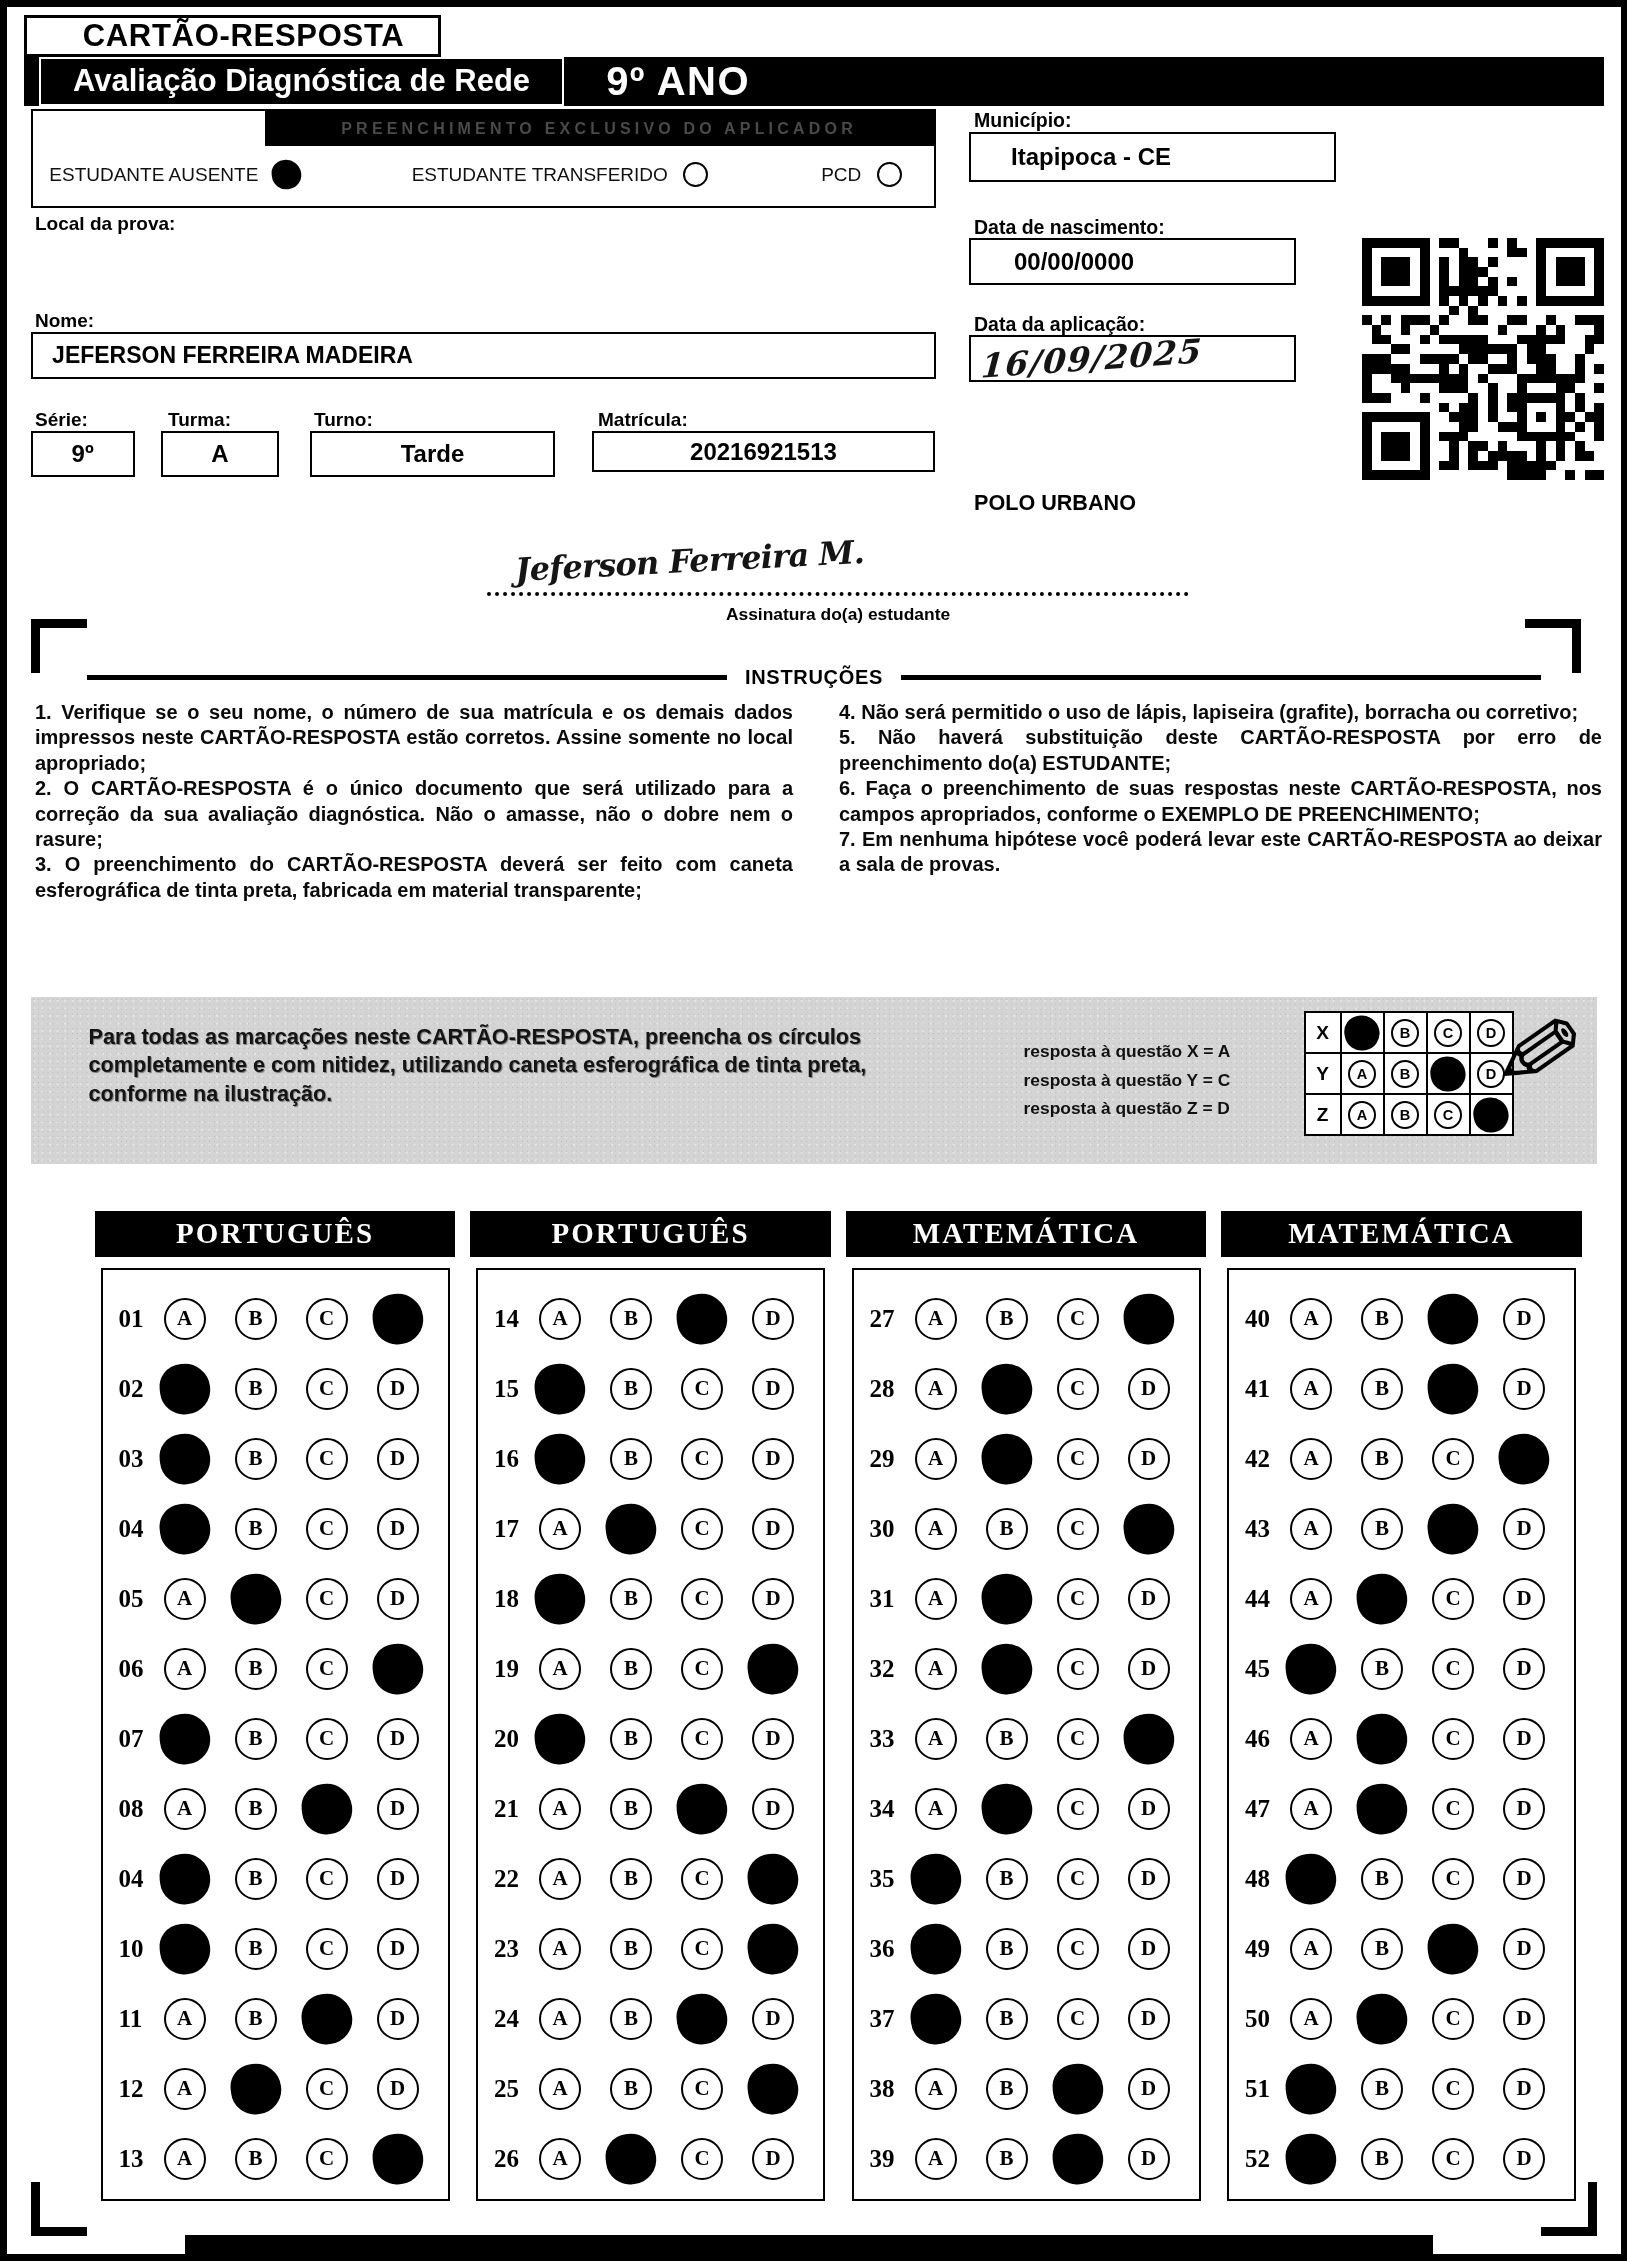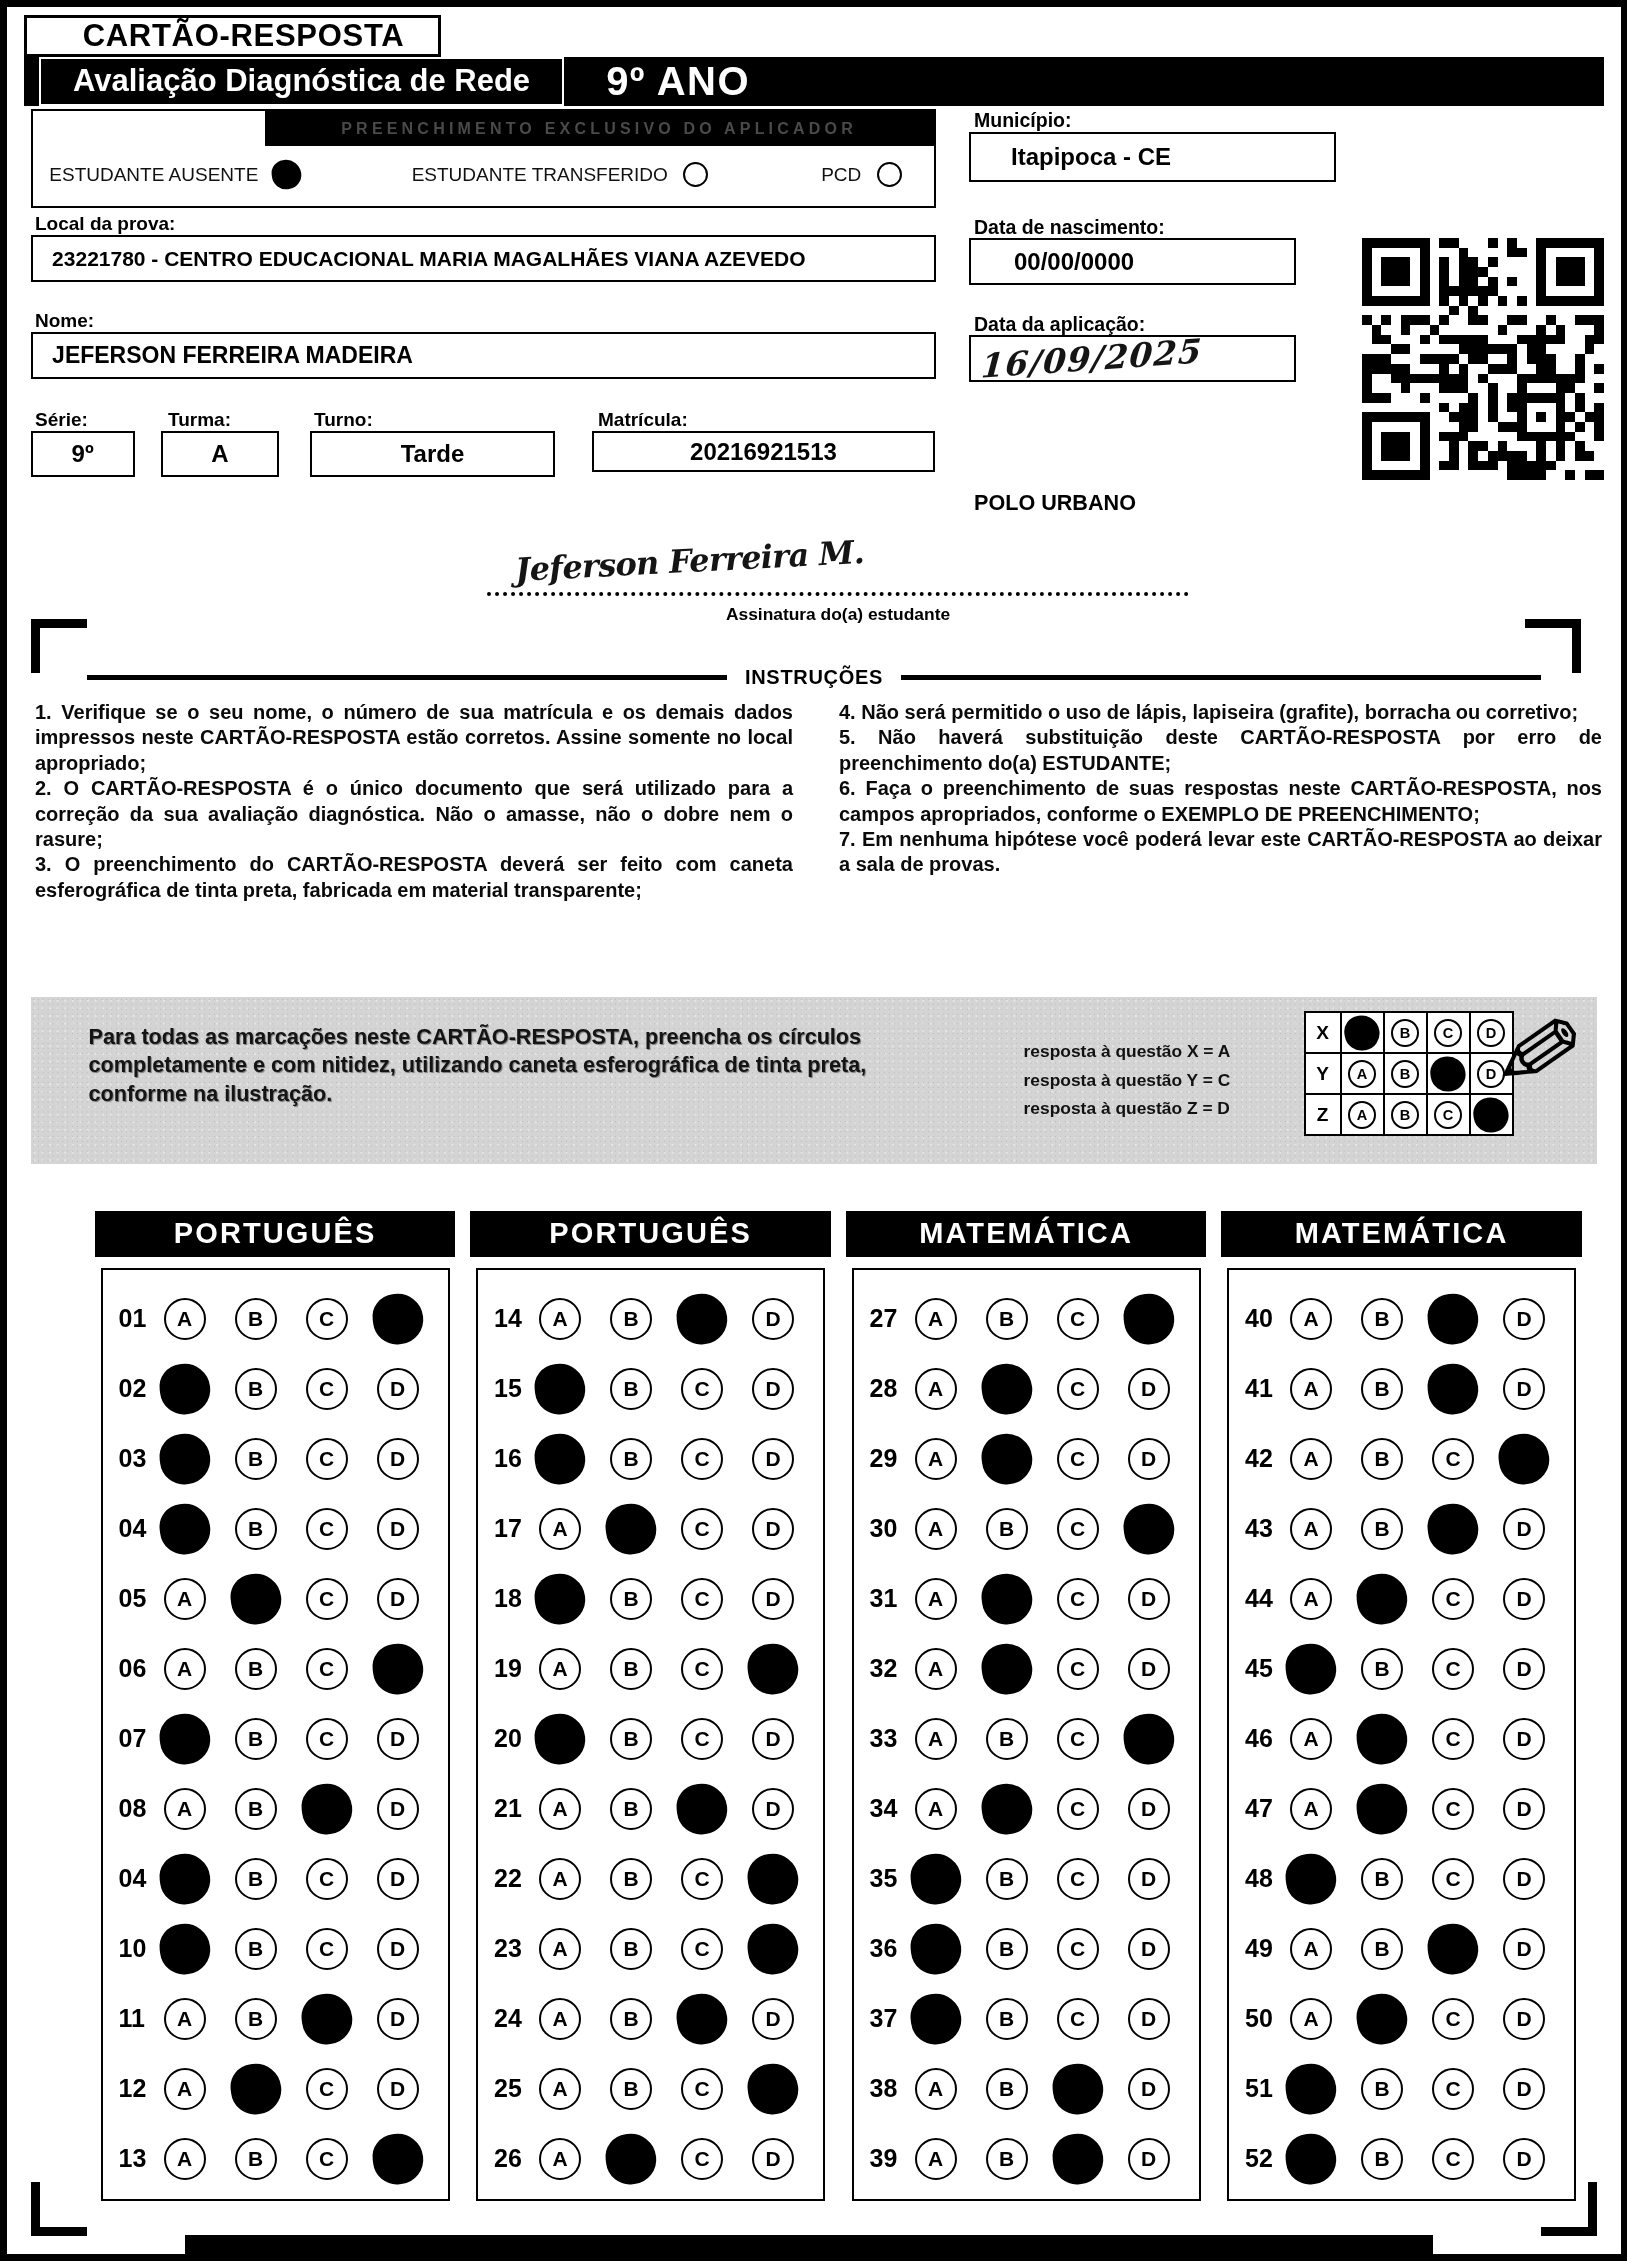--- a/index.html
+++ b/index.html
@@ -90,21 +90,21 @@
   }
   .ex-cell.lab { width:38px; font-weight:bold; font-size:19px; }
   .ex-bubble {
     width:28px; height:28px; border:2.1px solid #000; border-radius:50%;
     display:flex; align-items:center; justify-content:center; font-size:14.6px; font-weight:bold;
   }
   .ex-bubble.filled { background:#000; color:transparent; transform:scale(1.25) rotate(-10deg); border-radius:47% 53% 50% 50%; }
   .pen-illus { position:absolute; right:-67px; top:-23.6px; font-size:104px; transform:rotate(100deg); color:#000; }
   
   .answers { position:absolute; top:1204px; left:88px; right:70px; display:flex; gap:15.3px; }
-  .a-col { flex:1; display:flex; flex-direction:column; }
+  .a-col { flex:1; display:flex; flex-direction:column;font-family:Liberation Serif, serif; }
   .a-header {
     background:#000; color:#fff; text-align:center; font-weight:bold; font-size:29px;
     letter-spacing:2.1px; padding:6.3px 0;
   }
   .a-body { border:2.8px solid #000; margin:11px 5.6px 0 5.6px; padding:14px 0 5.6px 0; background:#fff; }
   .q-row { display:flex; align-items:center; height:70px; padding-left:16px; }
   .q-num { width:45px; font-size:25px; font-weight:bold; color:#000; }
   .bubble {
     width:42px; height:42px; border:2.8px solid #000; border-radius:50%; background:#fff;
     display:flex; align-items:center; justify-content:center; font-size:21px; font-weight:600;
@@ -139,21 +139,20 @@
         <span class="circle status-circle"></span>
       </div>
       <div class="status-item">
         <span>PCD</span>
         <span class="circle status-circle"></span>
       </div>
     </div>
   </div>
 
   <div class="lbl" style="left:28px; top:206px;">Local da prova:</div>
-  <div class="fbox pad" style="left:23.6px; top:228px; width:905px; height:47px; font-size:21px;">23221780 - CENTRO EDUCACIONAL MARIA MAGALHÃES VIANA AZEVEDO</div>
 
   <div class="lbl" style="left:28px; top:303px;">Nome:</div>
   <div class="fbox pad" style="left:23.6px; top:325px; width:905px; height:47px; font-size:23px;">JEFERSON FERREIRA MADEIRA</div>
 
   <div class="lbl" style="left:28px;  top:402px;">Série:</div>
   <div class="lbl" style="left:161px; top:402px;">Turma:</div>
   <div class="lbl" style="left:307px; top:402px;">Turno:</div>
   <div class="lbl" style="left:591px; top:402px;">Matrícula:</div>
 
   <div class="fbox center" style="left:23.6px;  top:424px; width:104px; height:46px;">9º</div>

